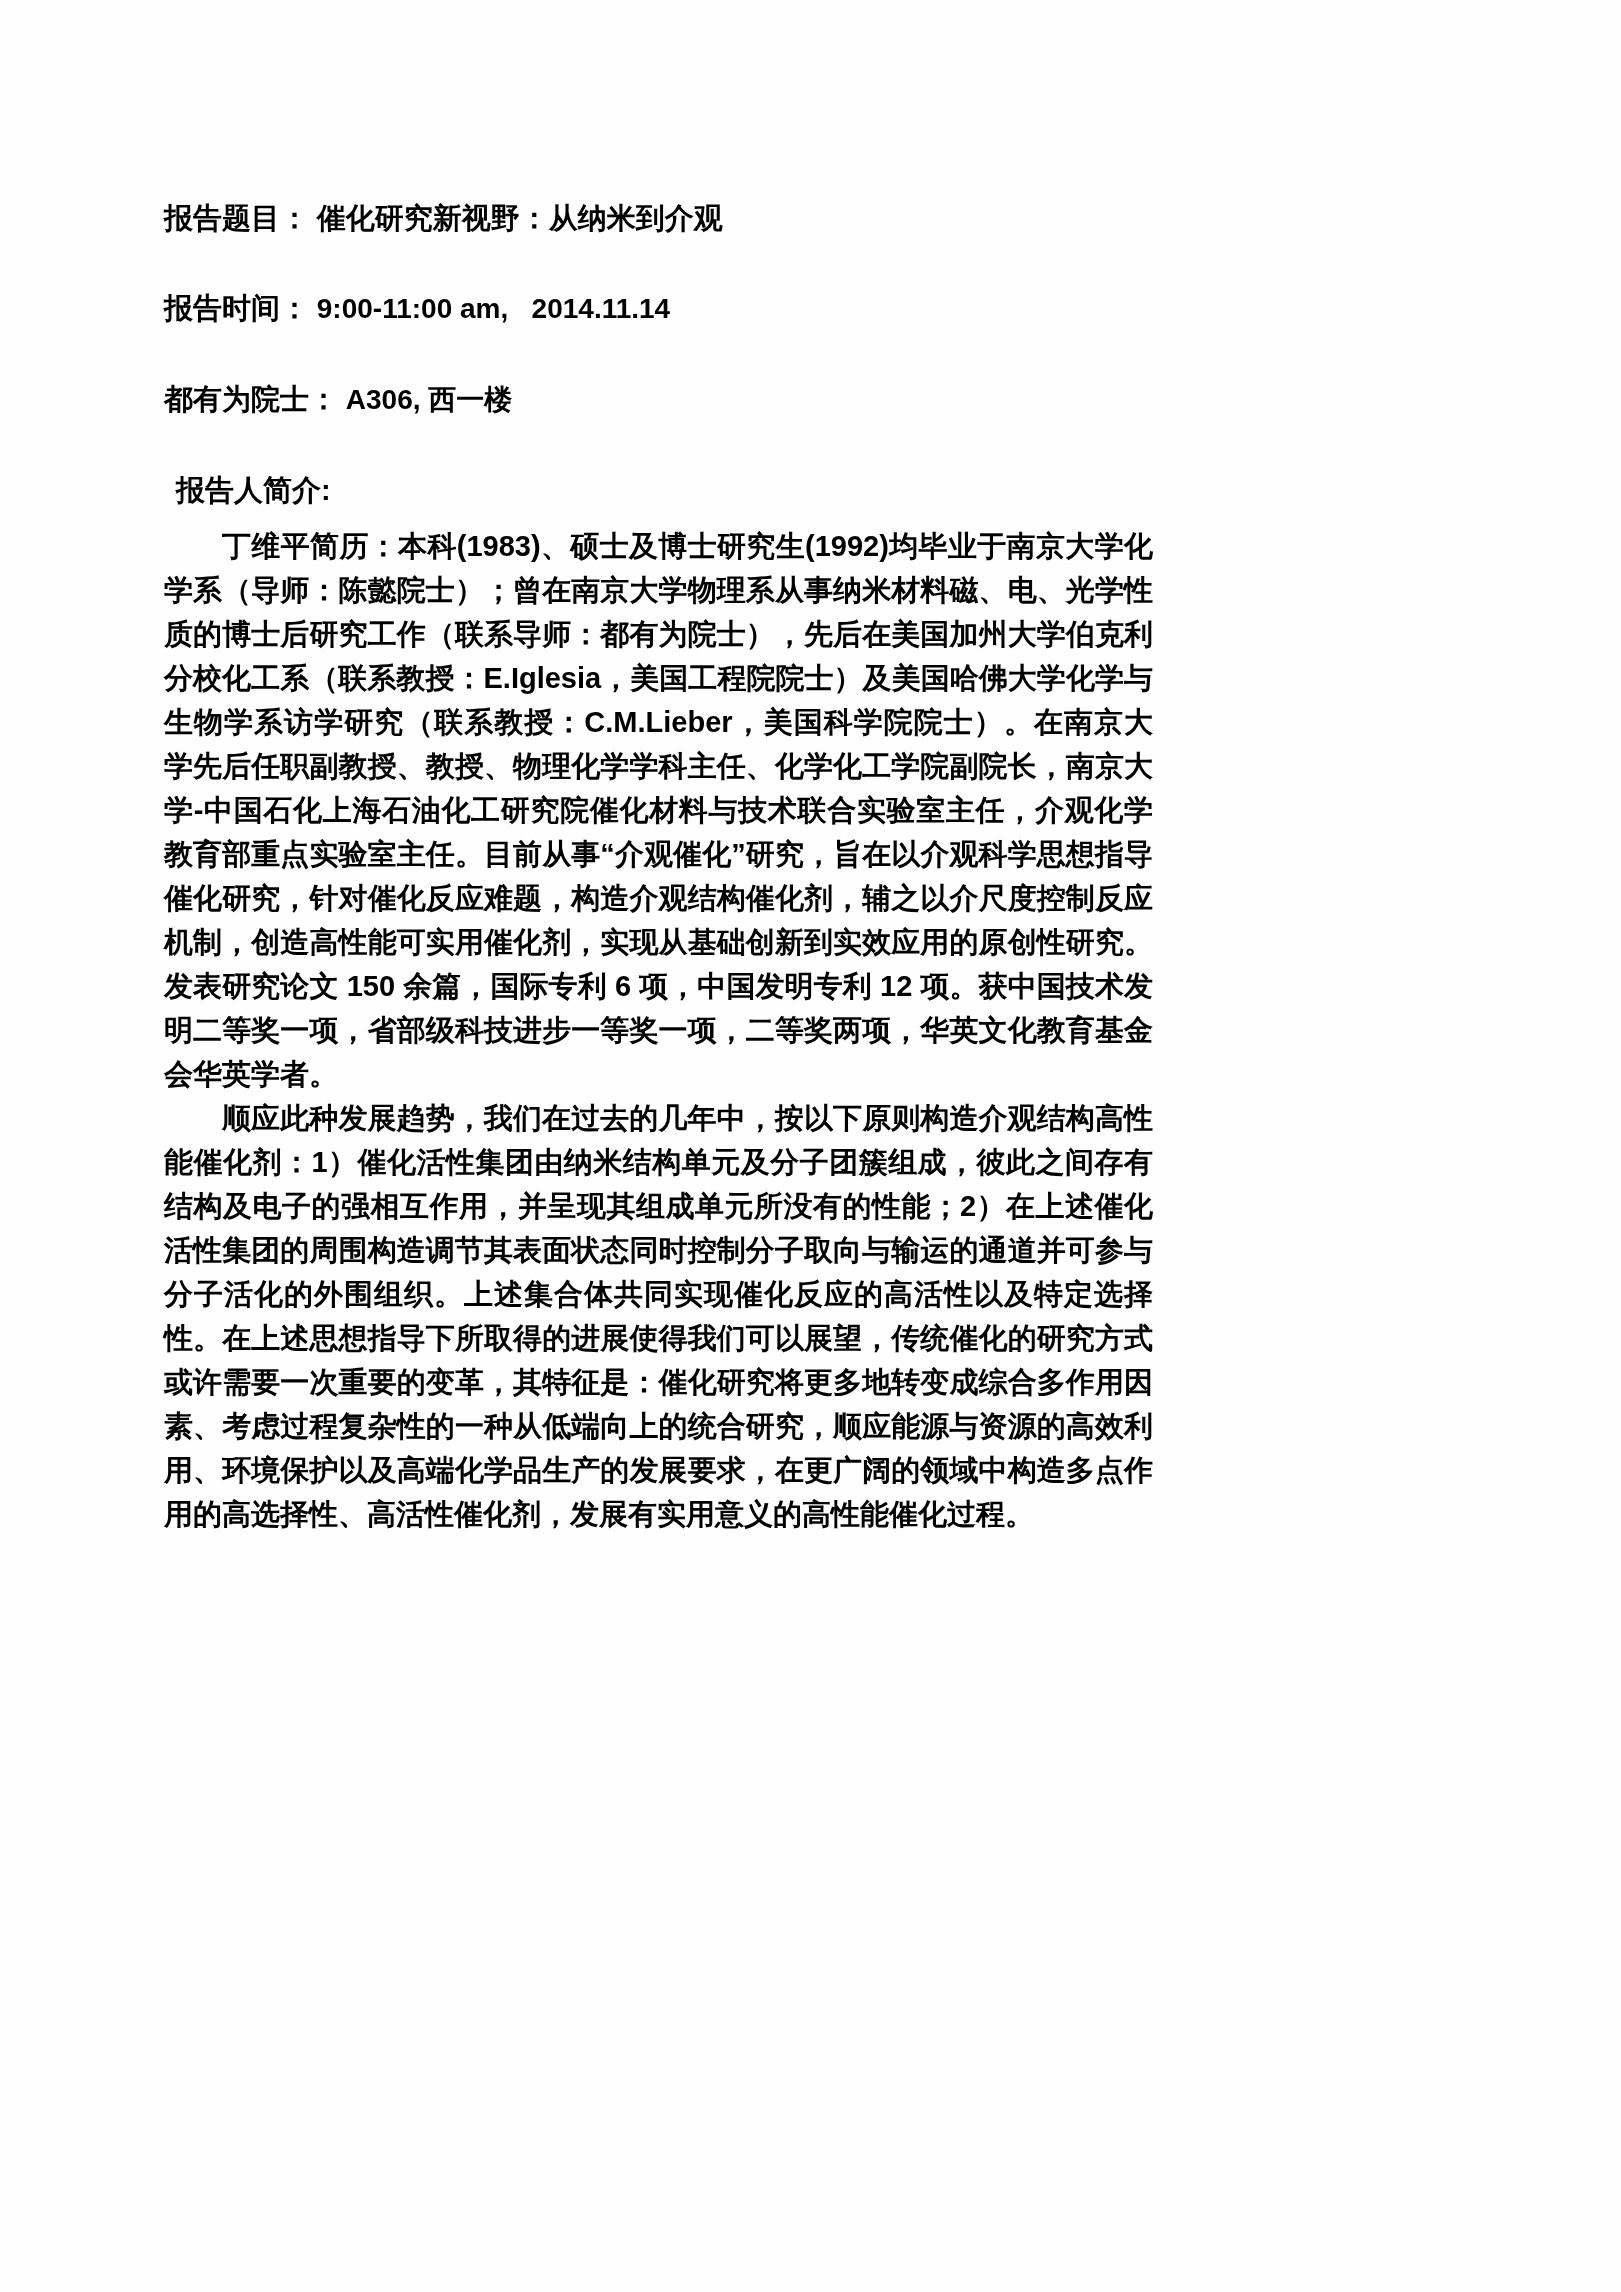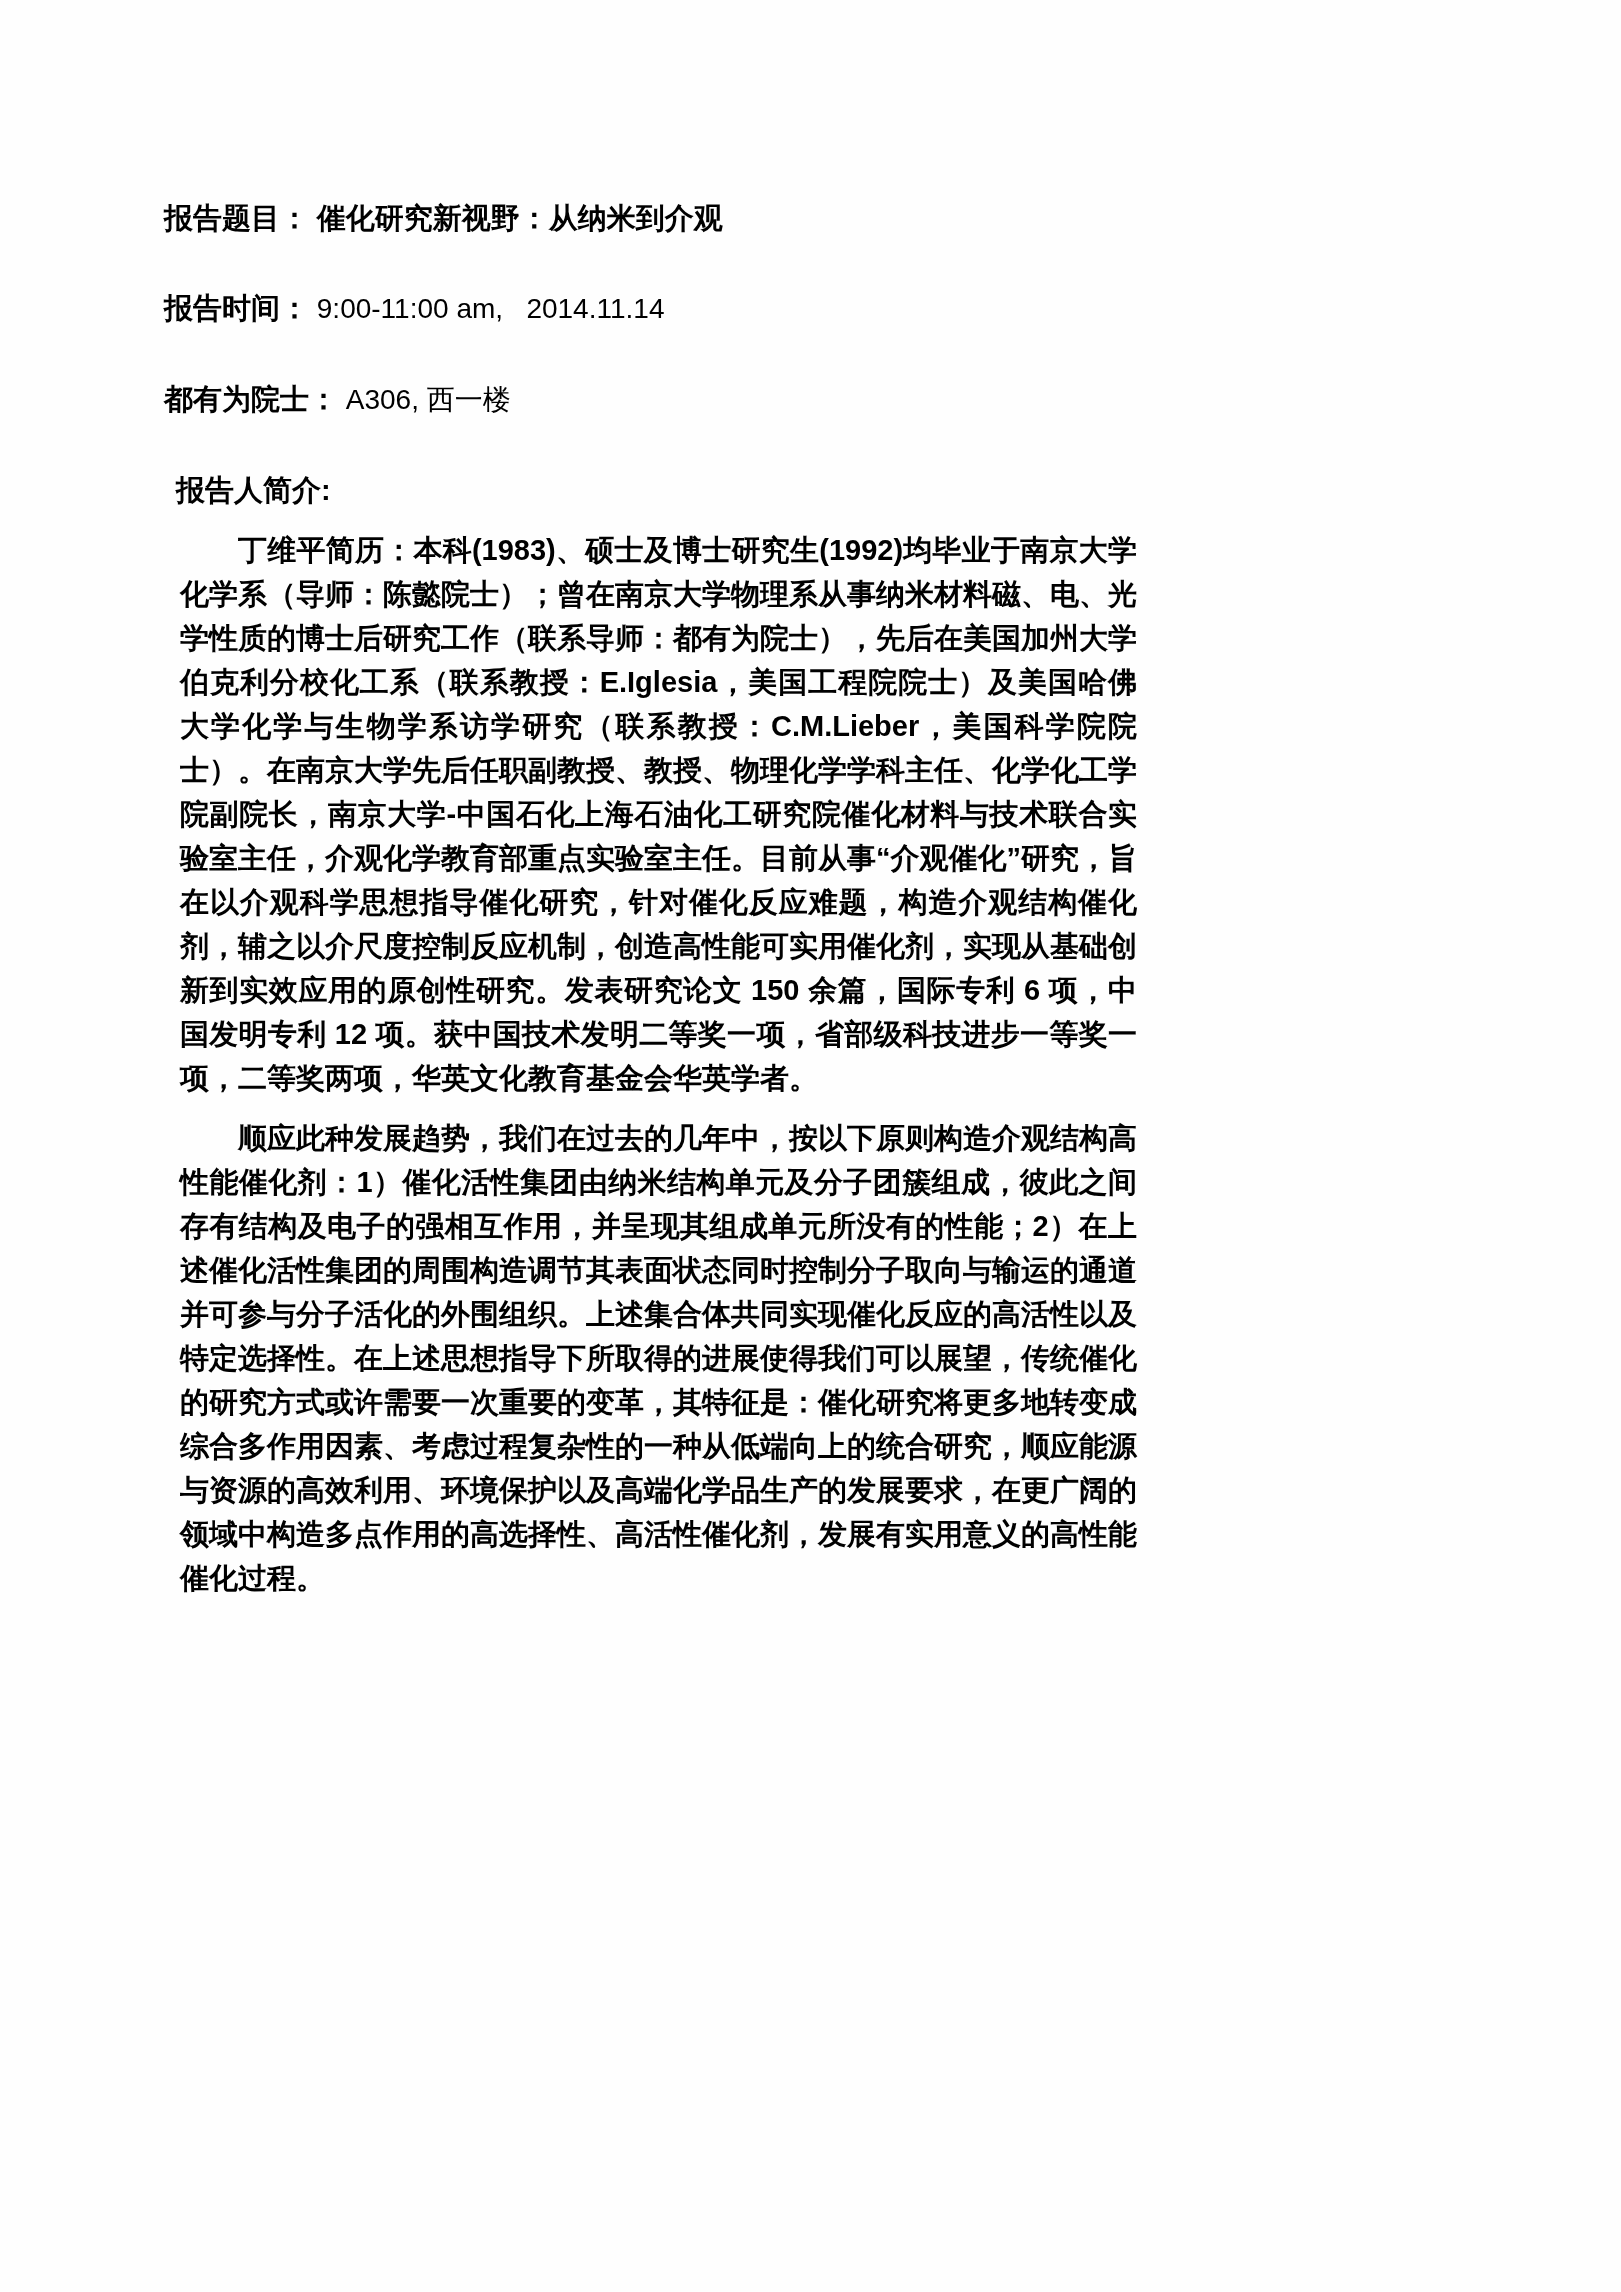--- a/index.html
+++ b/index.html
@@ -28,36 +28,36 @@
     margin: 0 0 46px 0;
     white-space: pre-wrap;
   }
   .field .label {
     font-weight: bold;
   }
   .field .value {
     margin-left: 7.8px;
   }
   .latin-value {
-    font-weight: normal;
+    font-weight: bold;
     font-size: 28px;
   }
   .heading {
     font-size: 29px;
     line-height: 44px;
     font-weight: bold;
     margin: 12px;
   }
   .para {
     font-size: 29px;
     line-height: 44px;
     font-weight: bold;
     text-align: justify;
     text-indent: 2em;
-    margin: 16px;
+    margin: 0;
   }
   .abstract-heading {
     margin-top: 34px;
   }
   .inviter-row {
     margin-top: 67px;
     margin-bottom: 0;
   }
 </style>
 </head>

